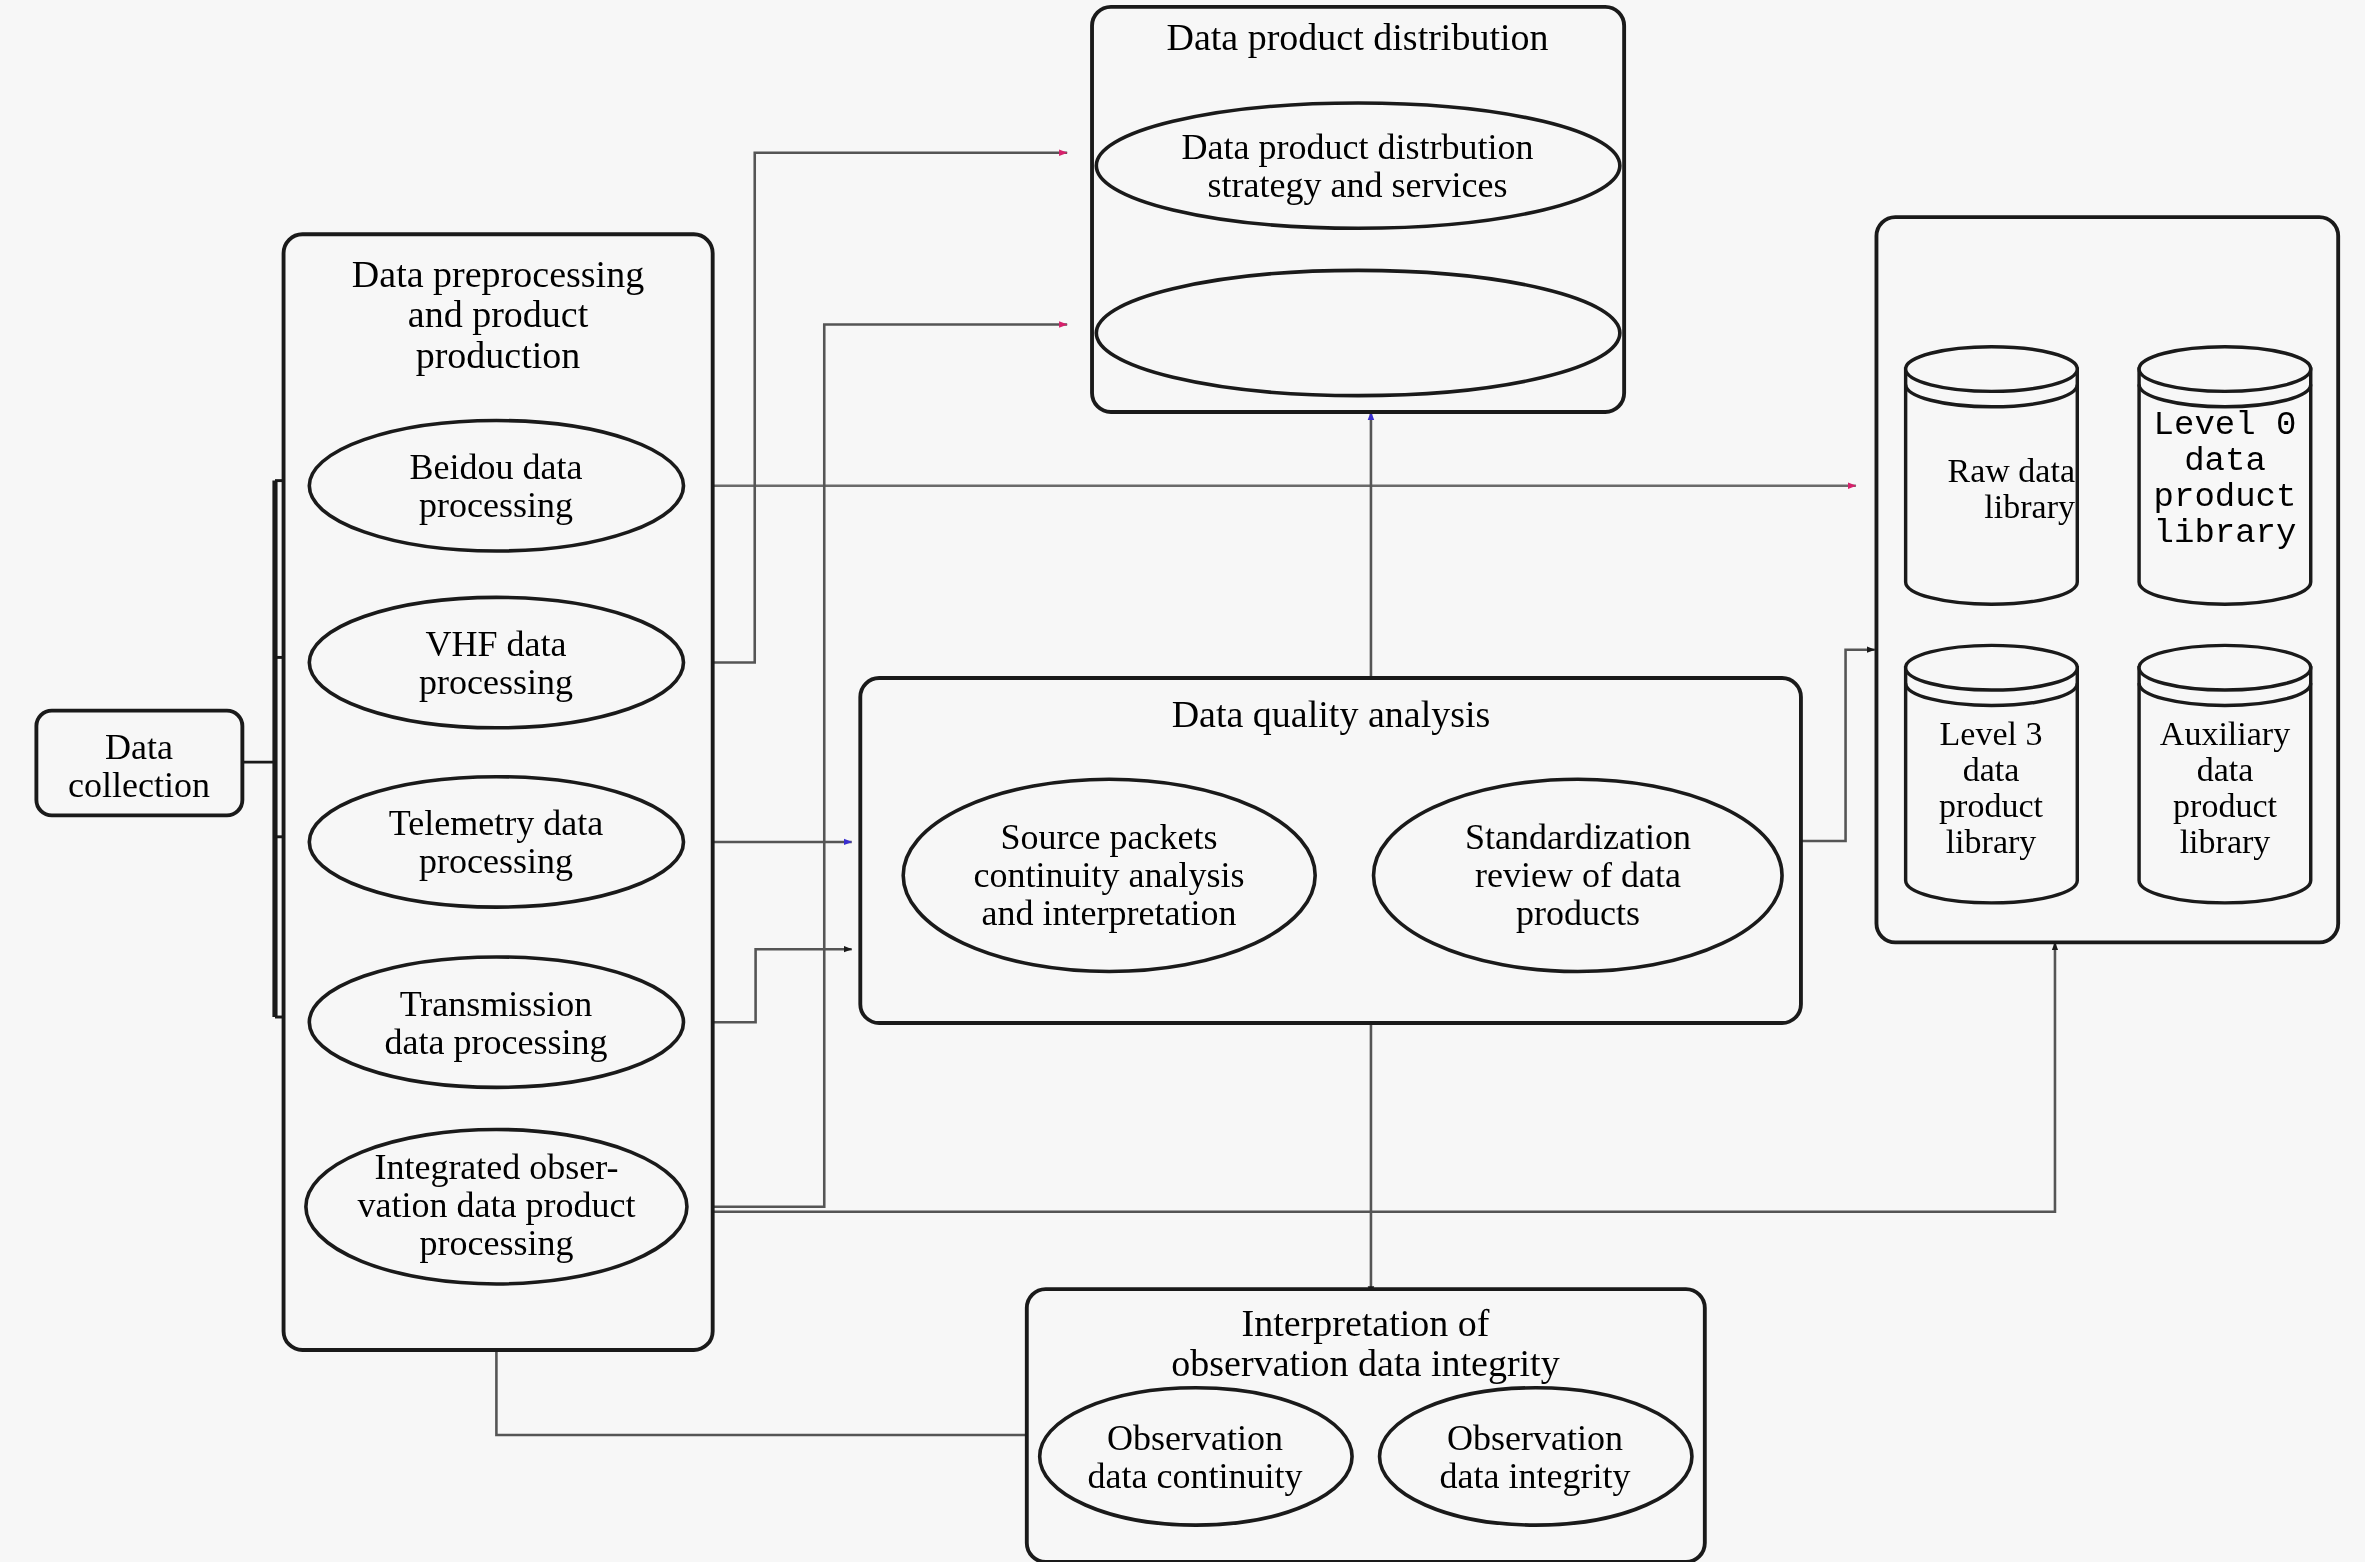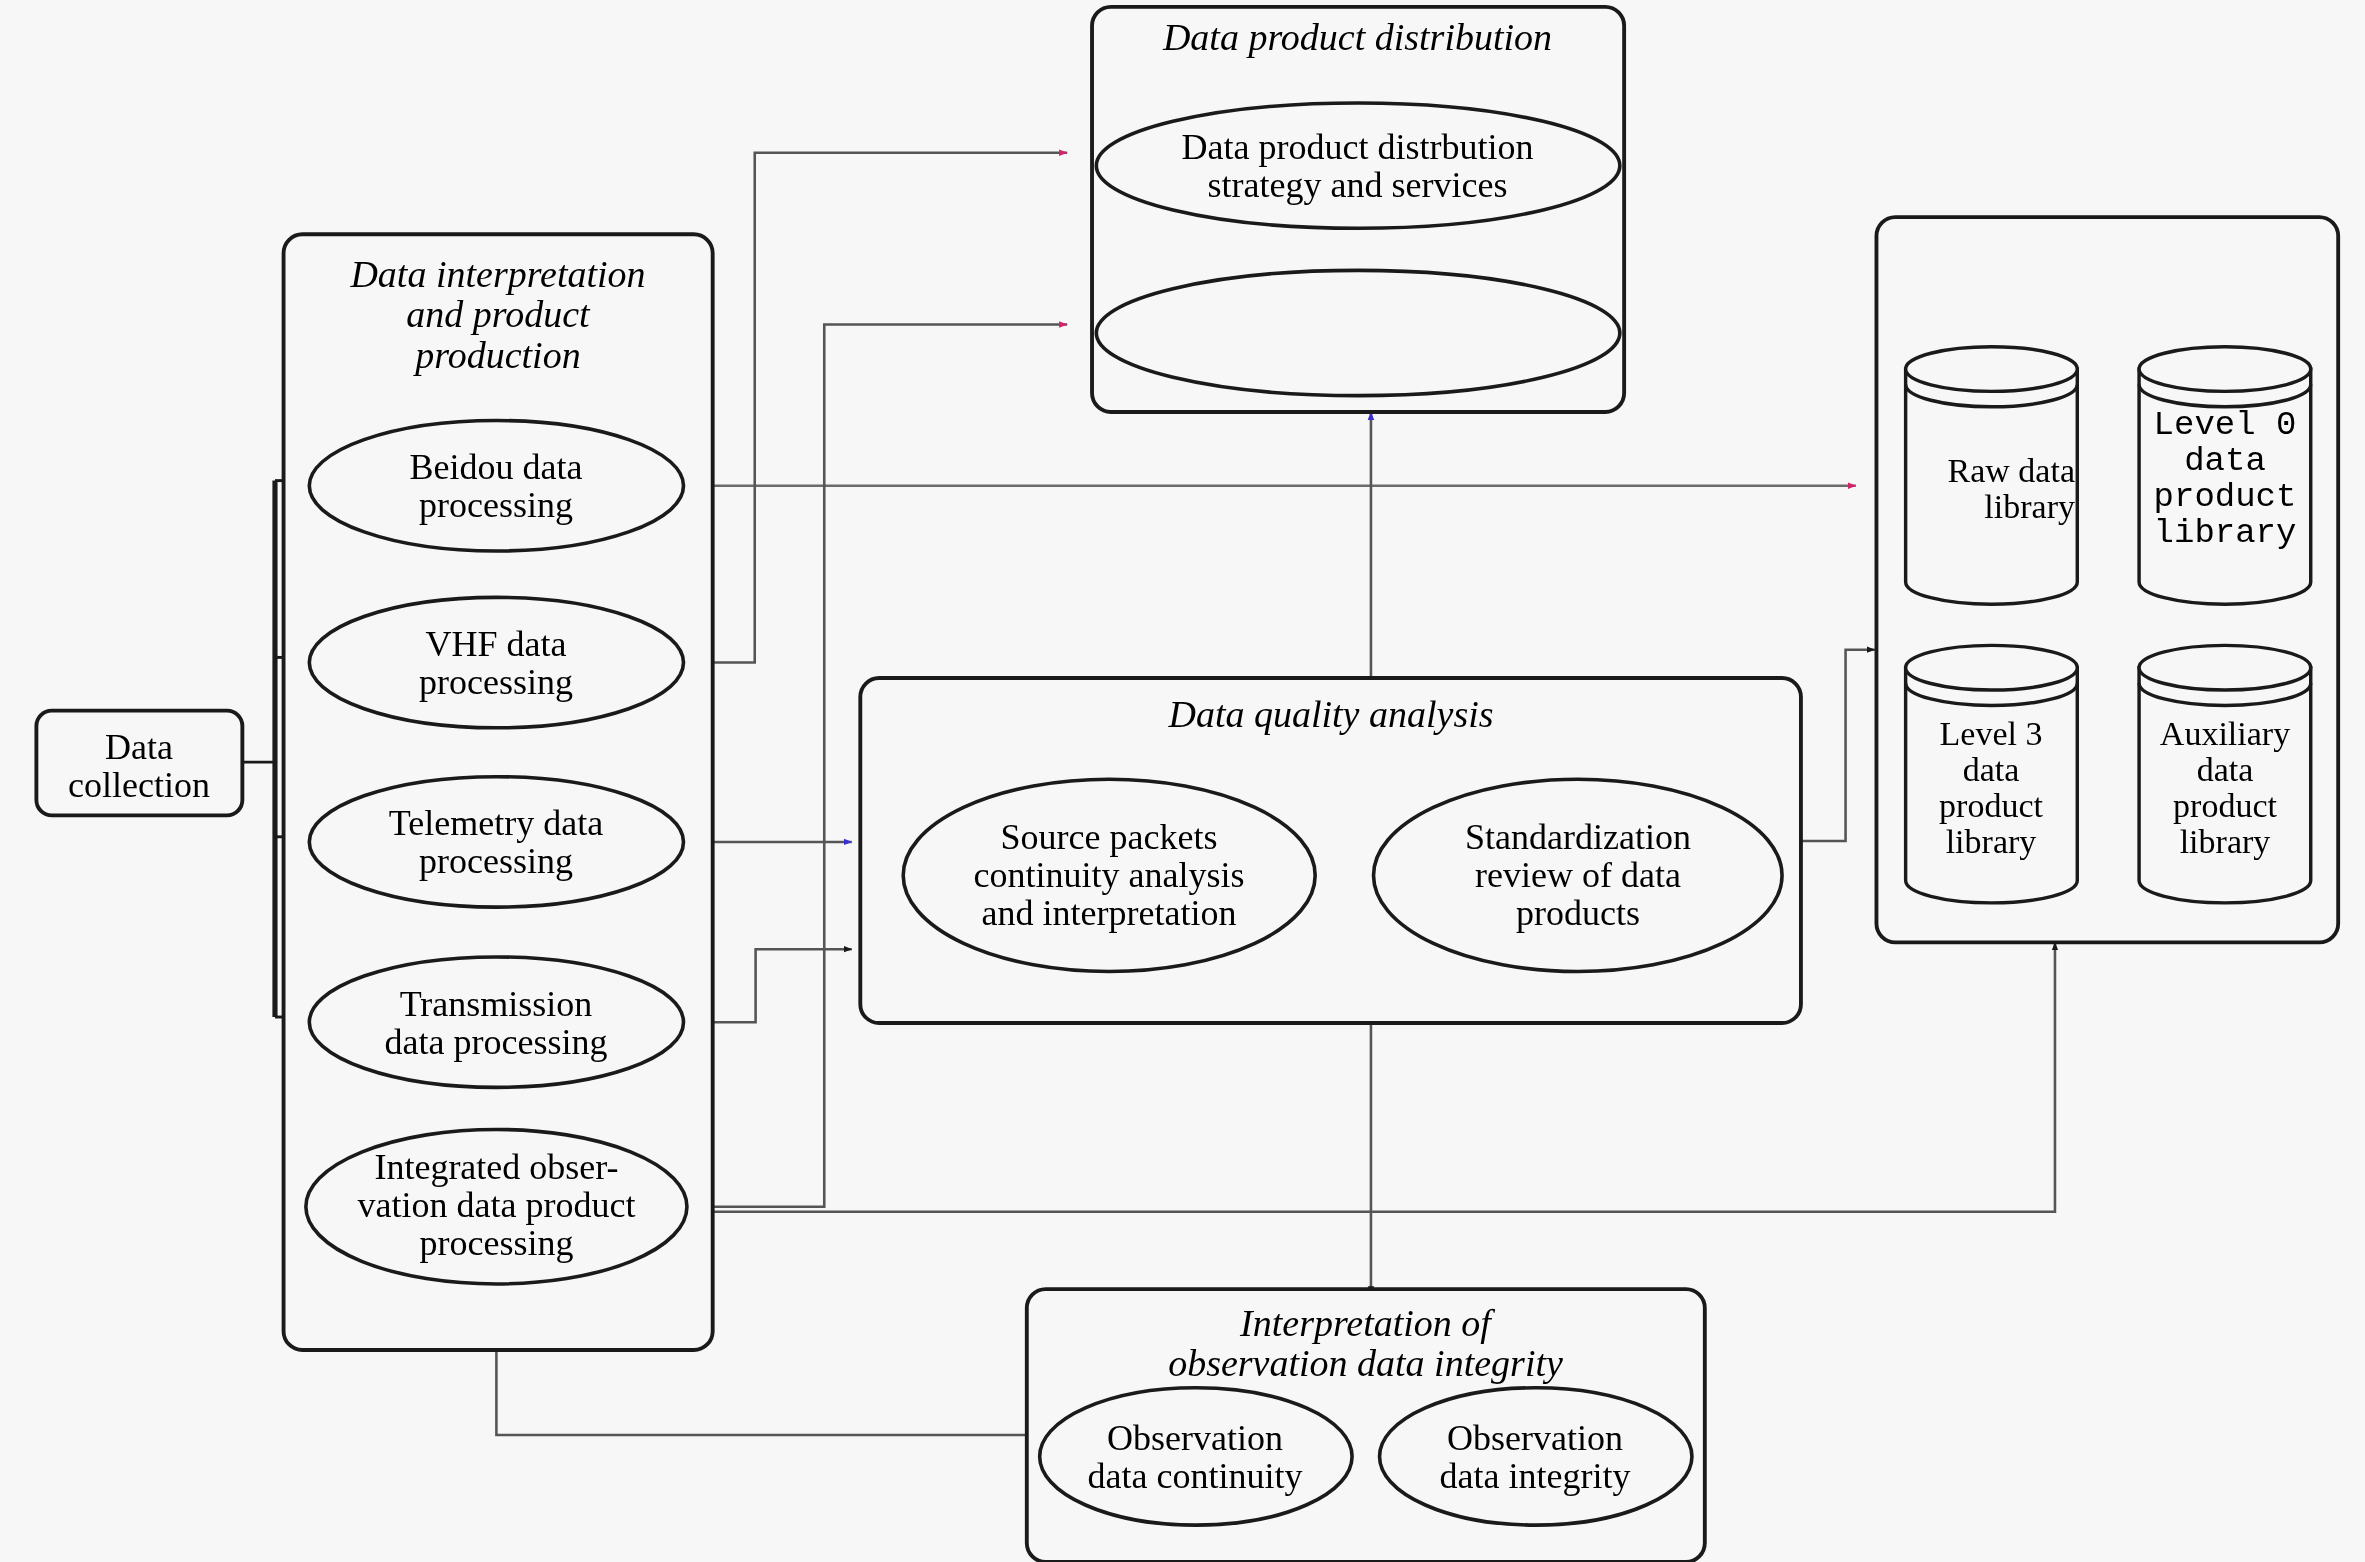--- a/index.html
+++ b/index.html
@@ -25,21 +25,21 @@
   }
   .lbl {
     position: absolute;
     text-align: center;
     color: #000000;
     line-height: 1.06;
     white-space: pre-line;
     pointer-events: none;
     font-family: "Liberation Serif", "DejaVu Serif", serif;
   }
-  .panel-title { font-size: 38px; font-style: italic; }
+  .panel-title { font-size: 38px; }
   .node-label  { font-size: 36px; }
   .db-label    { font-size: 34px; }
   .box-label   { font-size: 36px; }
 </style>
 </head>
 <body>
 
 <div id="canvas">
 
   <svg width="2366" height="1562" viewBox="0 0 2756 1820">
@@ -149,21 +149,21 @@
         <path d="M2492,778 L2492,1026 A100,26 0 0 0 2692,1026 L2692,778 Z"></path>
         <ellipse cx="2592" cy="778" rx="100" ry="26"></ellipse>
         <path d="M2492,796 A100,26 0 0 0 2692,796" fill="none"></path>
       </g>
     </g>
   </svg>
 
   <div class="lbl box-label" style="left:36px; top:728px; width:206px;">Data
 collection</div>
 
-  <div class="lbl panel-title" style="left:292px; top:254px; width:412px;">Data interpretation
+  <div class="lbl panel-title" style="left:292px; top:254px; width:412px;">Data preprocessing
 and product
 production</div>
 
   <div class="lbl node-label" style="left:309px; top:448px; width:374px;">Beidou data
 processing</div>
   <div class="lbl node-label" style="left:309px; top:625px; width:374px;">VHF data
 processing</div>
   <div class="lbl node-label" style="left:309px; top:804px; width:374px;">Telemetry data
 processing</div>
   <div class="lbl node-label" style="left:309px; top:985px; width:374px;text-align:center;">Transmission

